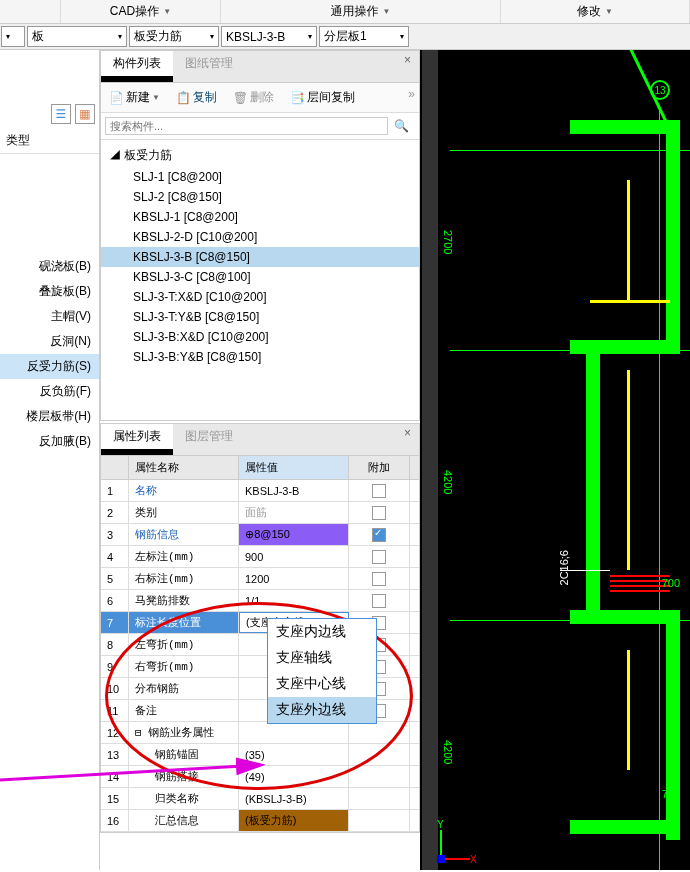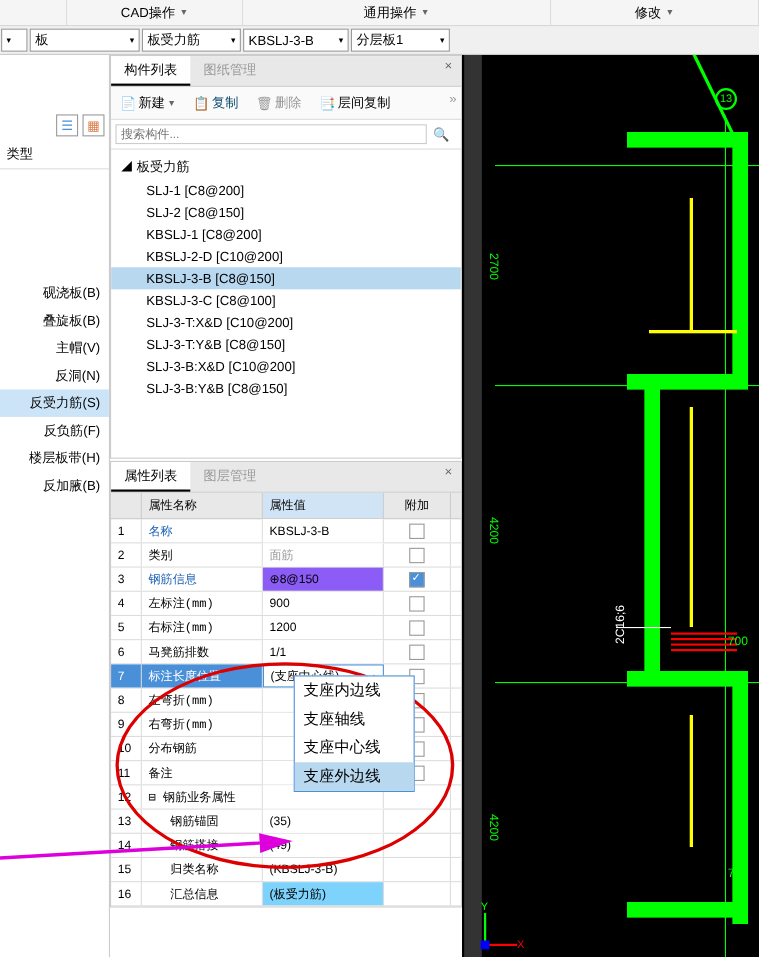--- a/index.html
+++ b/index.html
@@ -20,21 +20,21 @@
     .left-item.selected { background: #cce4f7; }
     .left-header { padding: 4px 6px; font-weight: normal; border-bottom: 1px solid #ddd; }
     .left-icons { display: flex; justify-content: flex-end; padding: 4px; gap: 4px; }
     .icon-box { width: 20px; height: 20px; border: 1px solid #999; display: flex; align-items: center; justify-content: center; cursor: pointer; }
     
     .middle-panel { width: 320px; background: #fff; display: flex; flex-direction: column; }
     
     .component-section { border: 1px solid #ccc; }
     .tabs { display: flex; background: #e8e8e8; border-bottom: 1px solid #ccc; }
     .tab { padding: 4px 12px; cursor: pointer; }
-    .tab.active { background: #fff; border-bottom: 2px solid #000000; }
+    .tab.active { background: #fff; border-bottom: 6px solid #000000; }
     .tab-close { margin-left: auto; padding: 2px 8px; cursor: pointer; color: #666; }
     
     .toolbar { display: flex; padding: 4px; gap: 8px; border-bottom: 1px solid #ddd; background: #fafafa; }
     .tool-btn { display: flex; align-items: center; gap: 2px; cursor: pointer; padding: 2px 4px; }
     
     .search-box { padding: 4px; border-bottom: 1px solid #ddd; display: flex; align-items: center; }
     .search-input { flex: 1; border: 1px solid #ccc; padding: 2px 4px; font-size: 11px; color: #999; }
     .search-icon { padding: 0 6px; color: #999; cursor: pointer; }
     
     .tree-list { padding: 4px 0; height: 280px; overflow-y: auto; }
@@ -313,21 +313,21 @@
           </div>
           <div class="prop-row">
             <div class="prop-cell col-num">15</div>
             <div class="prop-cell col-name">&nbsp;&nbsp;&nbsp;归类名称</div>
             <div class="prop-cell col-value" style="background: rgb(255, 255, 255);">(KBSLJ-3-B)</div>
             <div class="prop-cell col-extra"></div>
           </div>
           <div class="prop-row">
             <div class="prop-cell col-num">16</div>
             <div class="prop-cell col-name">&nbsp;&nbsp;&nbsp;汇总信息</div>
-            <div class="prop-cell col-value" style="background: #7dd3fc;">(板受力筋)</div>
+            <div class="prop-cell col-value" style="background: #a16207;">(板受力筋)</div>
             <div class="prop-cell col-extra"></div>
           </div>
         </div>
 
       <div class="dropdown-open" style="left:166px; top:194px;">
         <div id="dropdown-items">
             <div class="dropdown-item">支座内边线</div>
             <div class="dropdown-item">支座轴线</div>
             <div class="dropdown-item">支座中心线</div>
             <div class="dropdown-item highlighted">支座外边线</div>

